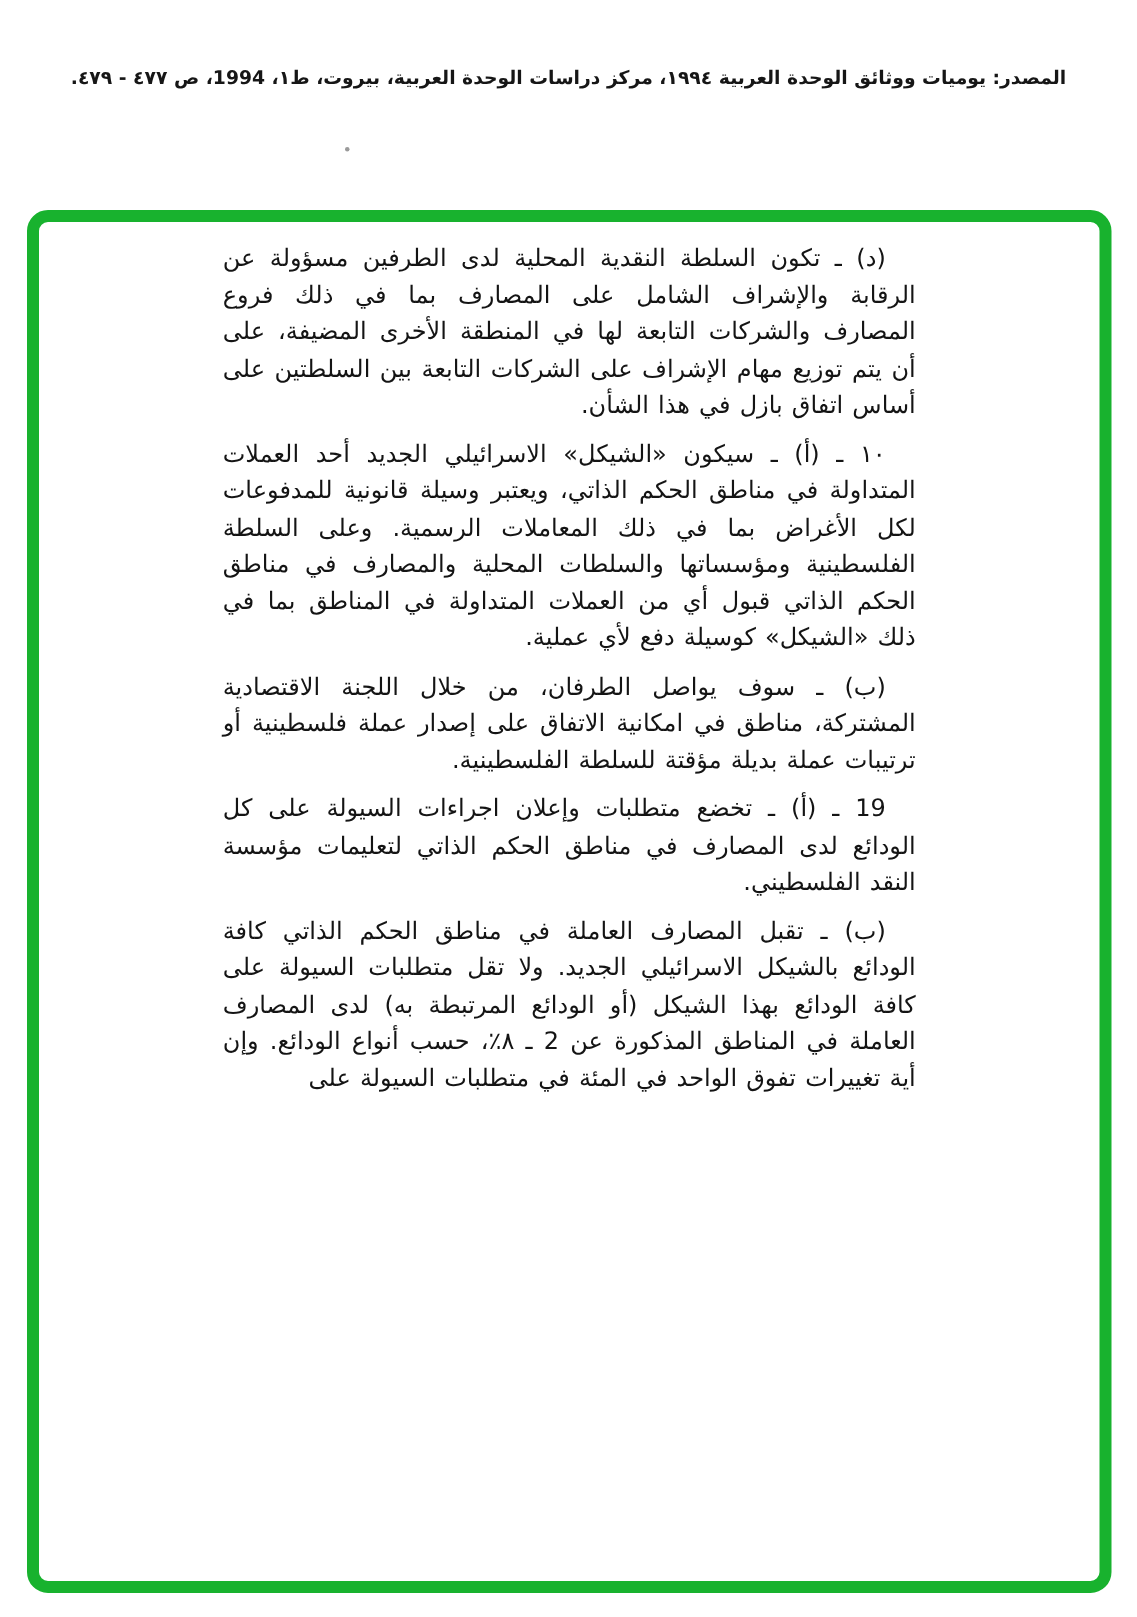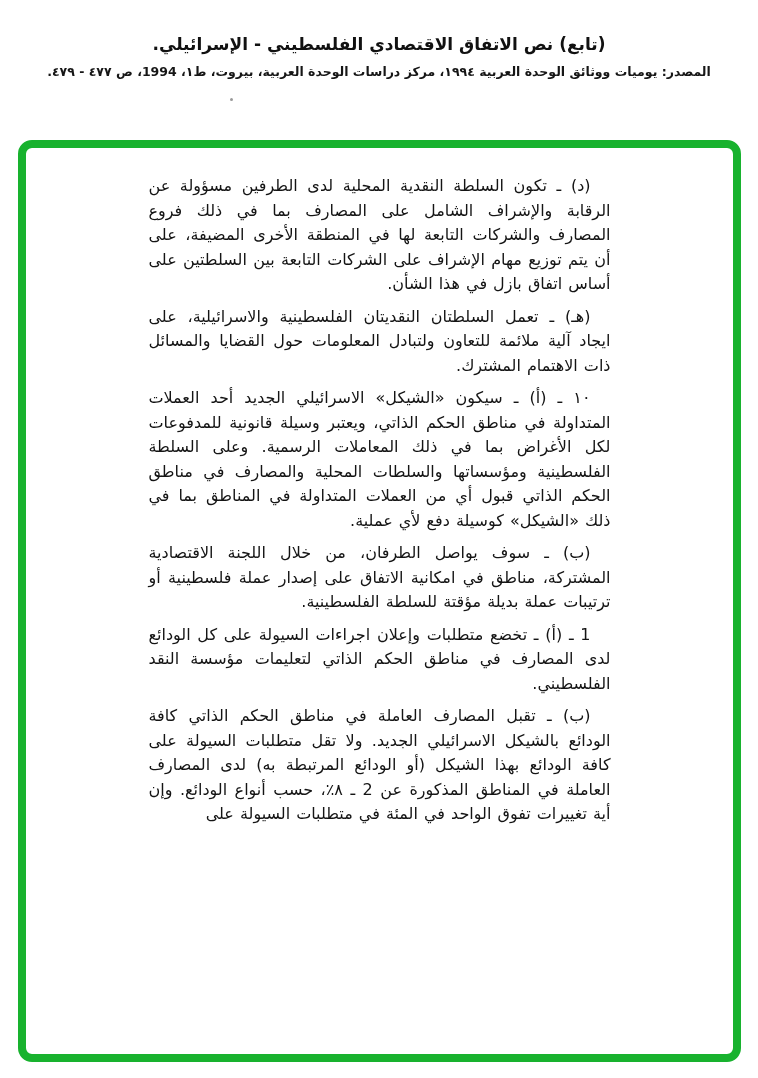--- a/index.html
+++ b/index.html
@@ -47,46 +47,44 @@
     top: 140px;
     width: 723px;
     height: 922px;
     border: 8px solid #18b22e; 
     border-radius: 14px;
     background: #ffffff;
     overflow: hidden;
   }
   .document-body {
     width: 462px;
-    margin: 26px auto 0;
+    margin: 12px auto 0;
     direction: rtl;
     text-align: justify;
   }
   .document-body p {
     font-size: 16px;
     line-height: 24.5px;
     margin-bottom: 8px;
     text-indent: 20px;
     color: #141414;
     word-spacing: 1px;
   }
 </style>
 </head>
 <body>
 
 <header class="page-header">
-  <div class="page-title">(تابع) نص الاتفاق الاقتصادي الفلسطيني - الإسرائيلي.</div>
   <div class="source-line">المصدر: يوميات ووثائق الوحدة العربية ١٩٩٤، مركز دراسات الوحدة العربية، بيروت، ط١، 1994، ص ٤٧٧ - ٤٧٩.</div>
 </header>
 
 <div class="stray-mark"></div>
 
 <div class="content-frame" style="border-color: rgb(24, 178, 46);">
   <div class="document-body" style="color: rgb(20, 20, 20);">
 
   <p>(د) ـ تكون السلطة النقدية المحلية لدى الطرفين مسؤولة عن الرقابة والإشراف الشامل على المصارف بما في ذلك فروع المصارف والشركات التابعة لها في المنطقة الأخرى المضيفة، على أن يتم توزيع مهام الإشراف على الشركات التابعة بين السلطتين على أساس اتفاق بازل في هذا الشأن.</p>
-      <p>(هـ) ـ تعمل السلطتان النقديتان الفلسطينية والاسرائيلية، على ايجاد آلية ملائمة للتعاون ولتبادل المعلومات حول القضايا والمسائل ذات الاهتمام المشترك.</p>
       <p>١٠ ـ (أ) ـ سيكون «الشيكل» الاسرائيلي الجديد أحد العملات المتداولة في مناطق الحكم الذاتي، ويعتبر وسيلة قانونية للمدفوعات لكل الأغراض بما في ذلك المعاملات الرسمية. وعلى السلطة الفلسطينية ومؤسساتها والسلطات المحلية والمصارف في مناطق الحكم الذاتي قبول أي من العملات المتداولة في المناطق بما في ذلك «الشيكل» كوسيلة دفع لأي عملية.</p>
       <p>(ب) ـ سوف يواصل الطرفان، من خلال اللجنة الاقتصادية المشتركة، مناطق في امكانية الاتفاق على إصدار عملة فلسطينية أو ترتيبات عملة بديلة مؤقتة للسلطة الفلسطينية.</p>
-      <p>1 ـ (أ) ـ تخضع متطلبات وإعلان اجراءات السيولة على كل الودائع لدى المصارف في مناطق الحكم الذاتي لتعليمات مؤسسة النقد الفلسطيني.</p>
+      <p>19 ـ (أ) ـ تخضع متطلبات وإعلان اجراءات السيولة على كل الودائع لدى المصارف في مناطق الحكم الذاتي لتعليمات مؤسسة النقد الفلسطيني.</p>
       <p>(ب) ـ تقبل المصارف العاملة في مناطق الحكم الذاتي كافة الودائع بالشيكل الاسرائيلي الجديد. ولا تقل متطلبات السيولة على كافة الودائع بهذا الشيكل (أو الودائع المرتبطة به) لدى المصارف العاملة في المناطق المذكورة عن 2 ـ ٨٪، حسب أنواع الودائع. وإن أية تغييرات تفوق الواحد في المئة في متطلبات السيولة على</p>
     </div>
 </div>
 
 </body></html>

